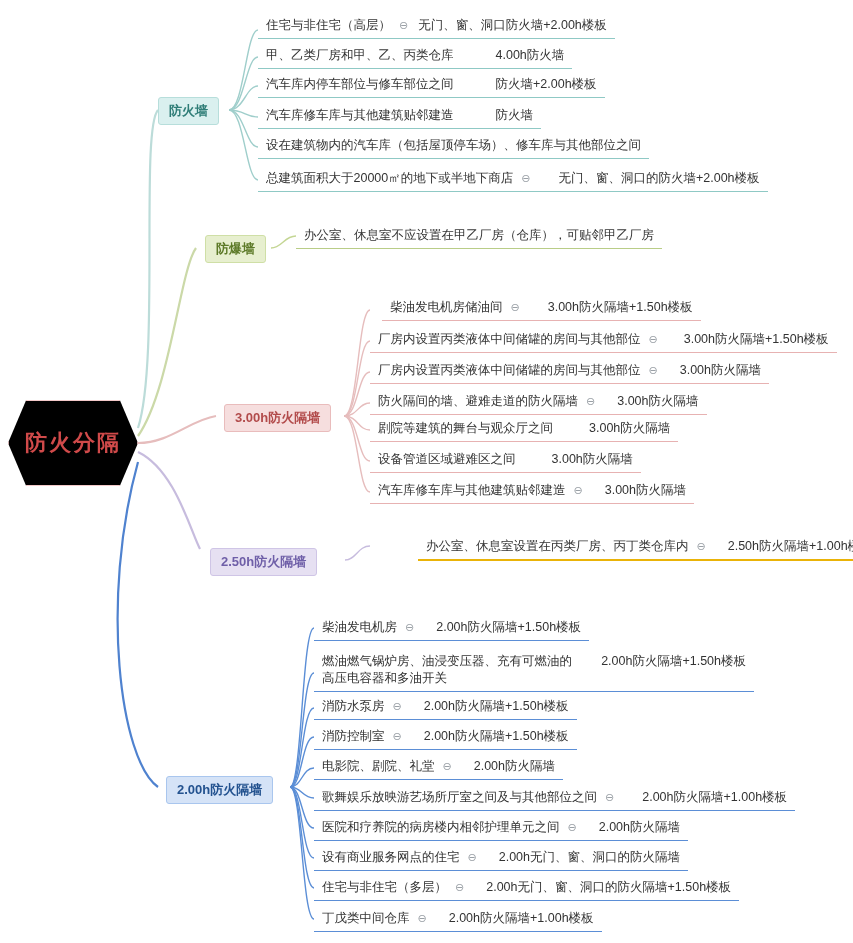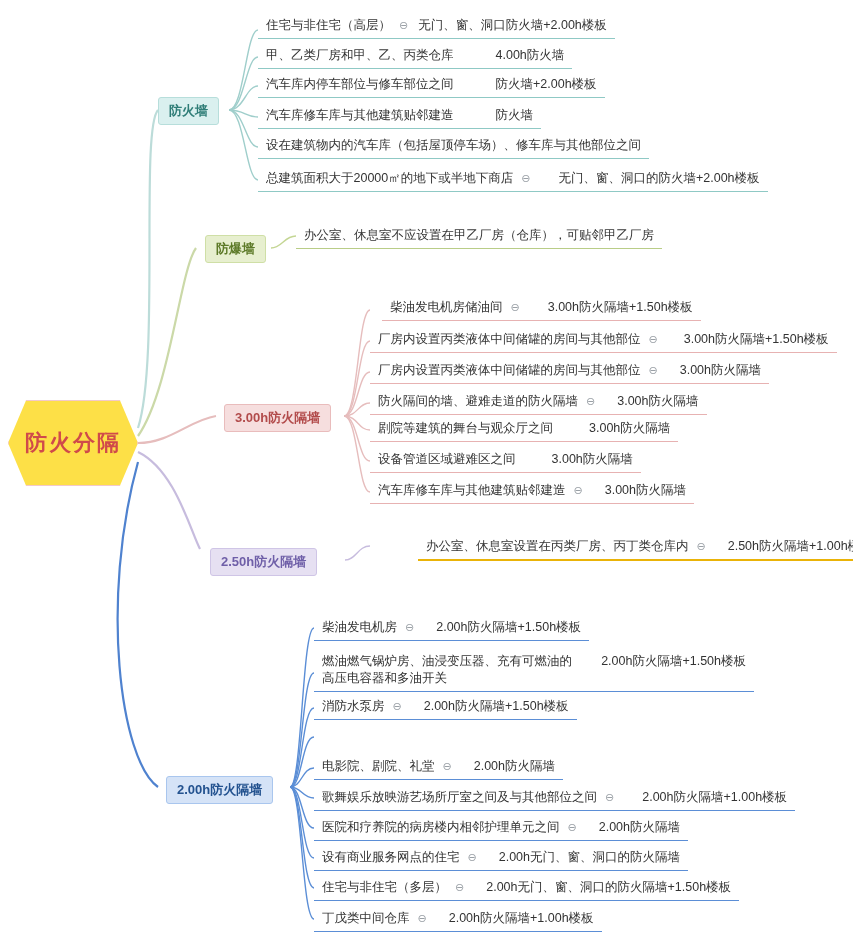--- a/index.html
+++ b/index.html
@@ -11,21 +11,21 @@
     overflow:hidden;
   }
   #mindmap{position:absolute;left:0;top:0;width:853px;height:943px;}
   svg.links{position:absolute;left:0;top:0;width:853px;height:943px;pointer-events:none;}
   .node{position:absolute;box-sizing:border-box;}
 
   
   .root{
     left:8px;top:400px;width:130px;height:86px;
     display:flex;align-items:center;justify-content:center;
-    background:#fde047;border:1px solid #f3c9c9;
+    background:#000000;border:1px solid #f3c9c9;
     color:#d04a4a;font-weight:bold;font-size:22px;letter-spacing:2px;
     
     clip-path:polygon(14% 0%,86% 0%,100% 50%,86% 100%,14% 100%,0% 50%);
   }
 
   
   .chip{
     display:inline-block;padding:4px 10px;border-radius:3px;
     font-size:13px;font-weight:bold;white-space:nowrap;
   }
@@ -168,20 +168,23 @@
   </div>
 
   <div class="leaf ul-blue two-line" style="left:314px;top:650px;width:440px;">
     <span class="rightval">2.00h防火隔墙+1.50h楼板</span>
     <span>燃油燃气锅炉房、油浸变压器、充有可燃油的高压电容器和多油开关</span>
   </div>
 
   <div class="leaf ul-blue" style="left:314px;top:695px;">
     <span>消防水泵房</span><span class="sep">⊖</span><span class="val" style="margin-left:14px;">2.00h防火隔墙+1.50h楼板</span>
   </div>
+  <div class="leaf ul-blue" style="left:314px;top:725px;">
+    <span>消防控制室</span><span class="sep">⊖</span><span class="val" style="margin-left:14px;">2.00h防火隔墙+1.50h楼板</span>
+  </div>
   <div class="leaf ul-blue" style="left:314px;top:755px;">
     <span>电影院、剧院、礼堂</span><span class="sep">⊖</span><span class="val" style="margin-left:14px;">2.00h防火隔墙</span>
   </div>
   <div class="leaf ul-blue" style="left:314px;top:786px;">
     <span>歌舞娱乐放映游艺场所厅室之间及与其他部位之间</span><span class="sep">⊖</span><span class="val" style="margin-left:20px;">2.00h防火隔墙+1.00h楼板</span>
   </div>
   <div class="leaf ul-blue" style="left:314px;top:816px;">
     <span>医院和疗养院的病房楼内相邻护理单元之间</span><span class="sep">⊖</span><span class="val" style="margin-left:14px;">2.00h防火隔墙</span>
   </div>
   <div class="leaf ul-blue" style="left:314px;top:846px;">

